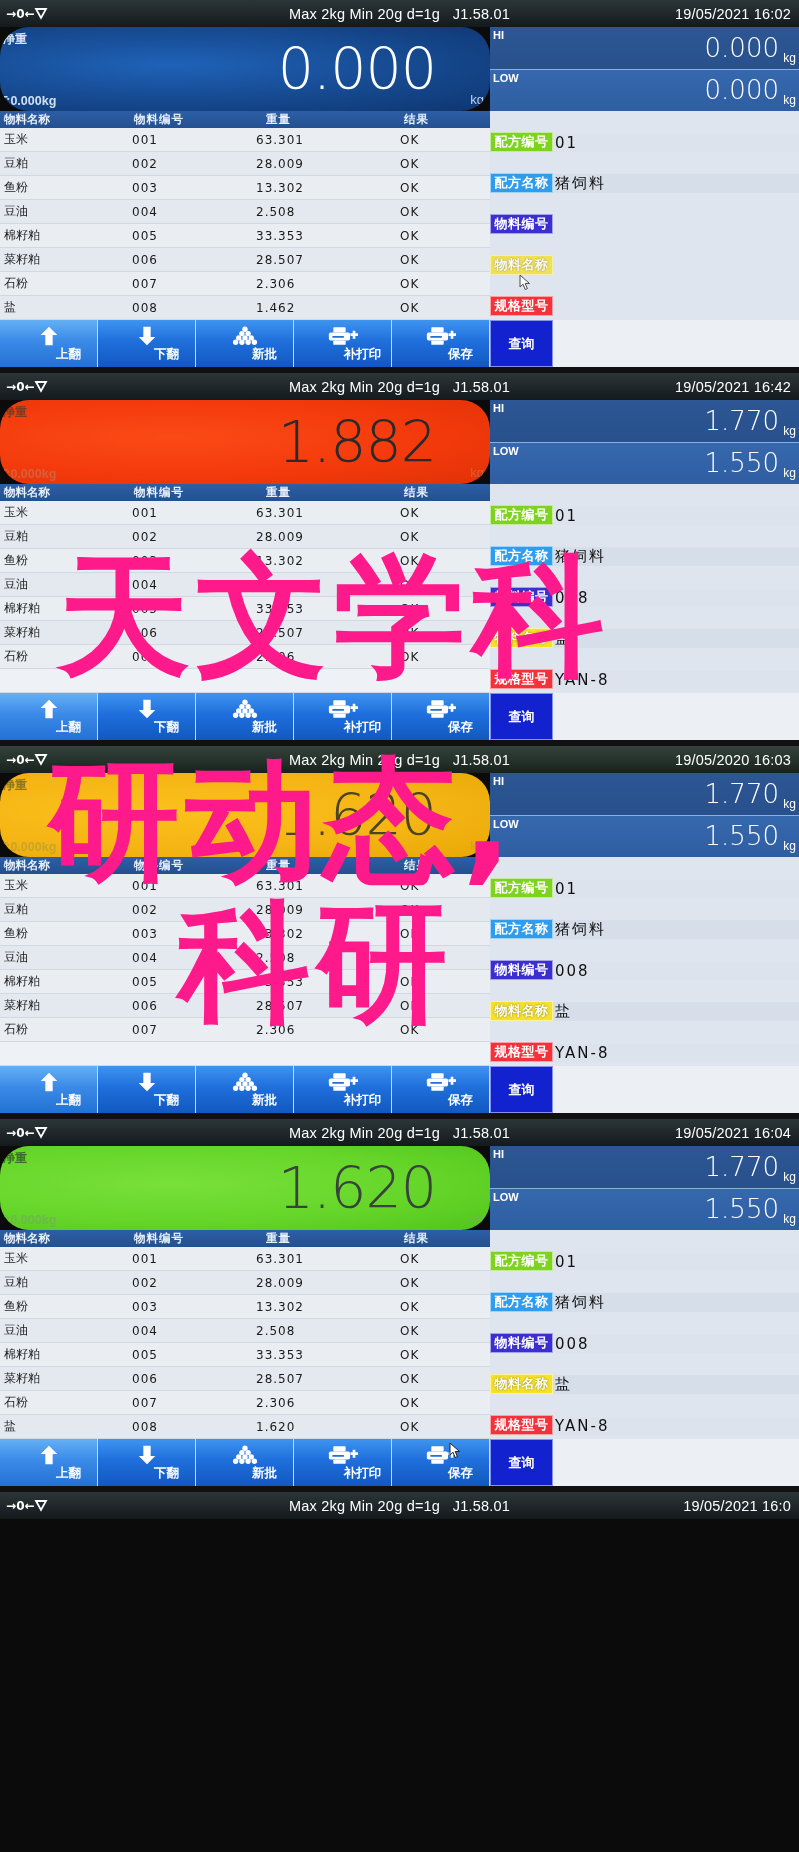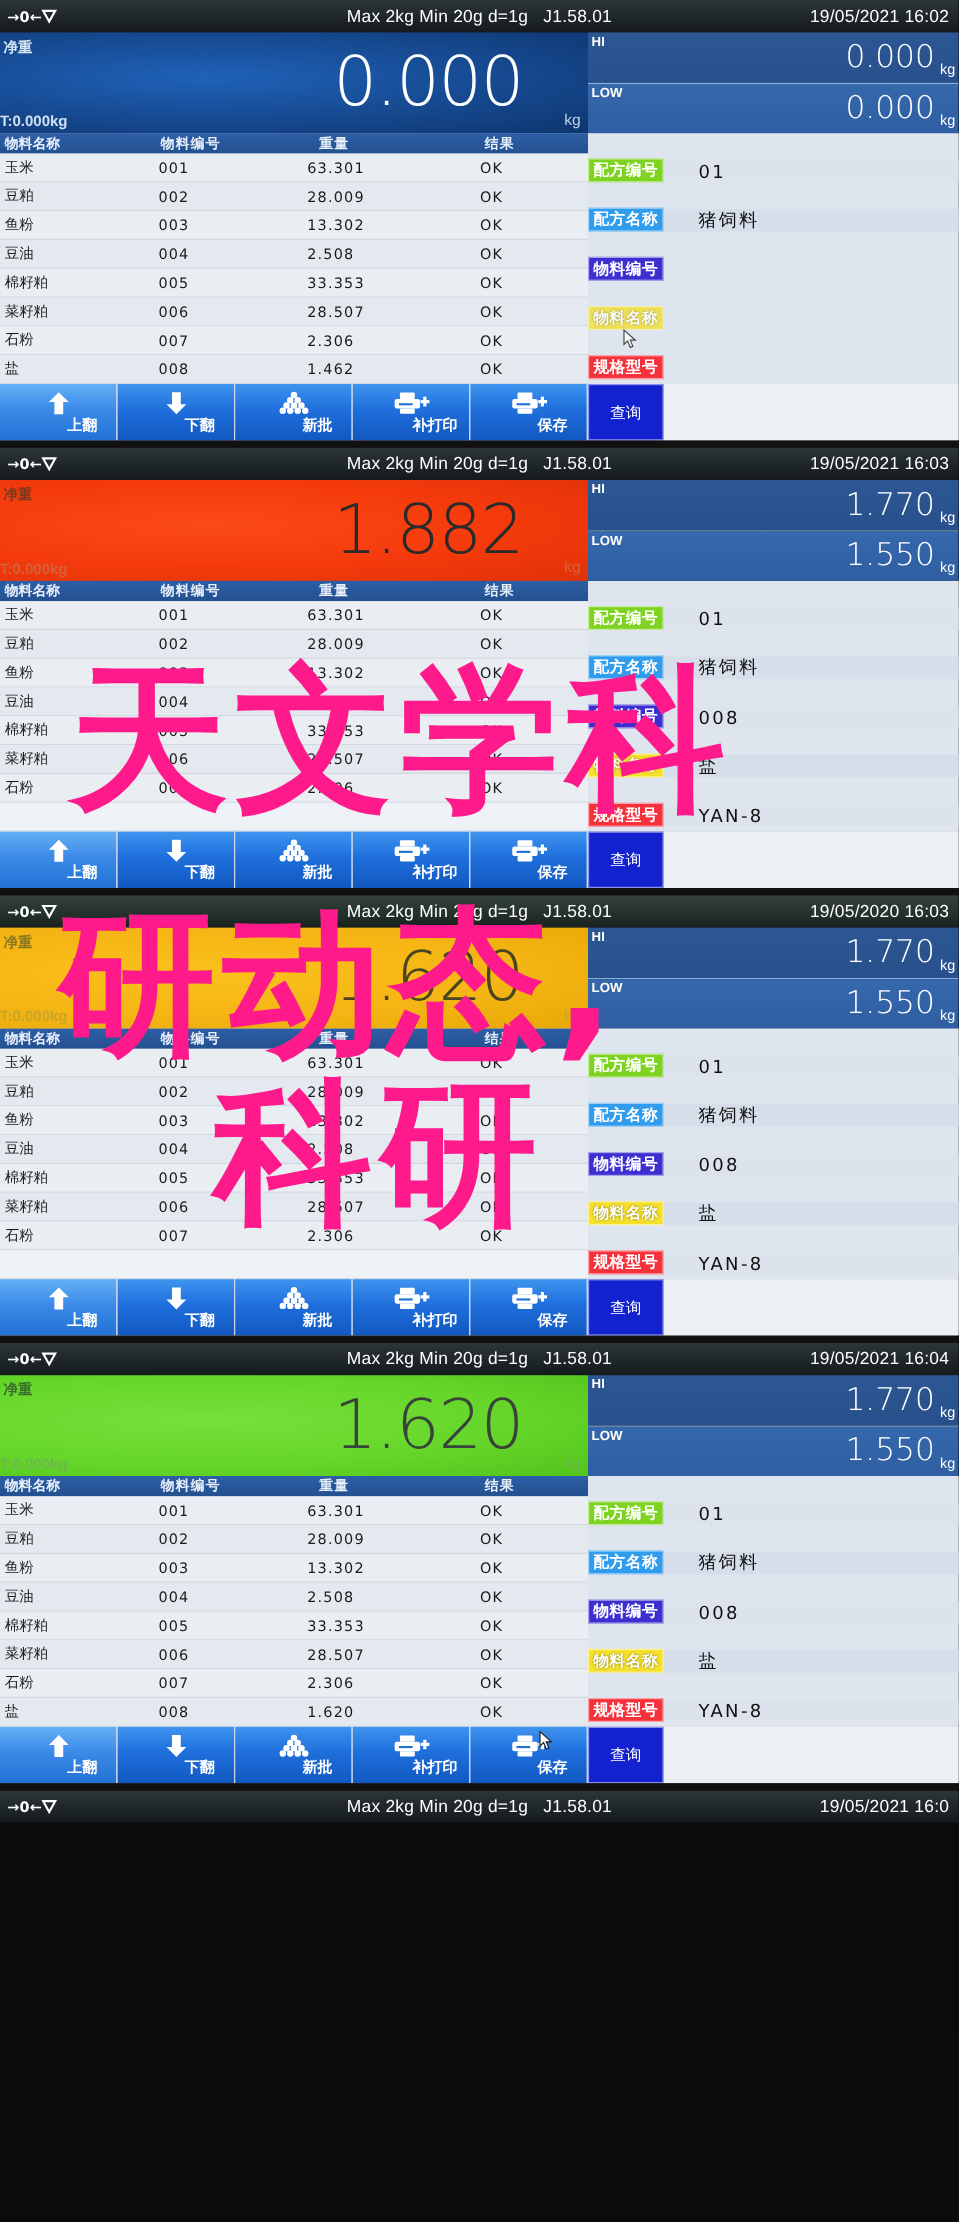--- a/index.html
+++ b/index.html
@@ -22,21 +22,21 @@
   .statusbar.greenish { background: linear-gradient(180deg,#33423a 0%,#24302a 60%,#18211d 100%); }
   .sb-left { display:flex; align-items:center; gap:3px; padding-left:6px; width:180px; }
   .sb-center { position:absolute; left:0; right:0; text-align:center; font-size:14.5px; }
   .sb-right { margin-left:auto; padding-right:8px; font-size:14.5px; z-index:2; }
 
   
   .wrow { display:flex; height:84px; }
   .wmain {
     flex: 0 0 490px; position:relative;
     background: radial-gradient(ellipse at 35% 45%, #1f62b8 0%, #16498f 55%, #0e3570 100%);
-    color:#fff; overflow:hidden;
+    color:#fff; overflow:hidden;border-radius:29px;
   }
   .wmain.red { background: radial-gradient(ellipse at 35% 45%, #fb4a16 0%, #f43a0c 55%, #e03206 100%); color:#2a2a2a;}
   .wmain.yellow { background: radial-gradient(ellipse at 35% 45%, #fbc11c 0%, #f5b514 55%, #e7a806 100%); color:#4a4420;}
   .wmain.green { background: radial-gradient(ellipse at 35% 45%, #78e03a 0%, #66d62a 55%, #52c41a 100%); color:#38433a;}
   .wnet { position:absolute; left:3px; top:4px; font-size:12px; color:#d9e6f5; font-weight:bold;}
   .wmain.red .wnet, .wmain.yellow .wnet, .wmain.green .wnet { color:#7c3b21; }
   .wmain.yellow .wnet { color:#8a7520; }
   .wmain.green .wnet { color:#3c6b2e; }
   .wtare { position:absolute; left:0px; bottom:3px; font-size:12.5px; color:#cfe0f3; font-weight:bold;}
   .wmain.red .wtare { color:#d4603c; }
@@ -93,42 +93,42 @@
 
   
   .fields { flex:1; background:#dfe5ee; }
   .frow { display:flex; height:41px; align-items:flex-end; }
   .flab {
     width:63px; display:flex; align-items:center; justify-content:center;
     color:#fff; font-size:13px; font-weight:bold; letter-spacing:.5px;
     border:1px solid rgba(255,255,255,.55); position:relative;
   }
   .fval {
-    flex:1; display:flex; align-items:center; padding-left:29px;
+    flex:1; display:flex; align-items:center; padding-left:2px;
     font-size:15px; color:#111; background:#dce3ed;
     font-family:"DejaVu Sans", sans-serif; letter-spacing:2px;
   }
   .frow:nth-child(even) .fval { background:#d6dee9; }
 
   
   .toolbar { display:flex; height:47px; background:#f0f2f5; }
   .tbtn {
     flex:0 0 98px; position:relative;
     background: linear-gradient(180deg,#3f94ef 0%,#1f6fdc 45%,#1258c0 100%);
     border-right:1px solid #cfd8e4;
     display:flex; flex-direction:column; align-items:center; justify-content:flex-start;
     padding-top:3px; color:#fff;
   }
   .tbtn:first-child { background: linear-gradient(180deg,#64b0f5 0%,#3b8ae8 45%,#2272d4 100%); }
   .tbtn .ic { height:25px; display:flex; align-items:center; justify-content:center;}
   .tbtn .lbl { font-size:12.5px; font-weight:bold; line-height:1;margin-left:40px; }
   .tb-query {
     position:absolute; left:490px; top:0; width:63px; height:47px;
     background:#1322cf; color:#fff; display:flex; align-items:center; justify-content:center;
-    font-size:13px; font-weight:normal; border:1px solid rgba(255,255,255,.5);
+    font-size:13px; font-weight:bold; border:1px solid rgba(255,255,255,.5);
   }
   .toolbar-wrap { position:relative; background:#f0f2f5; height:47px;}
   .tb-fill { position:absolute; left:553px; top:0; right:0; height:47px; background:#eceff3; }
 
   
   .watermark {
     position:absolute; left:0; top:0; width:799px; height:1852px;
     pointer-events:none; z-index:50;
     font-family:"DejaVu Sans", sans-serif;
     font-weight:bold; color:#ff1a8c; line-height:.95;
@@ -322,21 +322,21 @@
     <div class="gap"></div>
     <div class="panel">
       <div class="statusbar">
         <div class="sb-left">
           <svg width="46" height="13" viewBox="0 0 46 13">
             <text x="0" y="11" font-size="12" font-weight="bold" fill="#fff" font-family="DejaVu Sans">→0←</text>
             <path d="M30 2 L40 2 L35 11 Z" fill="none" stroke="#fff" stroke-width="1.8"></path>
           </svg>
         </div>
         <div class="sb-center">Max 2kg  Min 20g  d=1g&nbsp;&nbsp;&nbsp;J1.58.01</div>
-        <div class="sb-right">19/05/2021  16:03</div>
+        <div class="sb-right">19/05/2021  16:42</div>
       </div>
       <div class="wrow">
         <div class="wmain red">
           <div class="wnet">净重</div>
           <div class="wval">1.882</div>
           <div class="wtare">T:0.000kg</div>
           <div class="wunit">kg</div>
         </div>
         <div class="wside">
           <div class="wlim">

